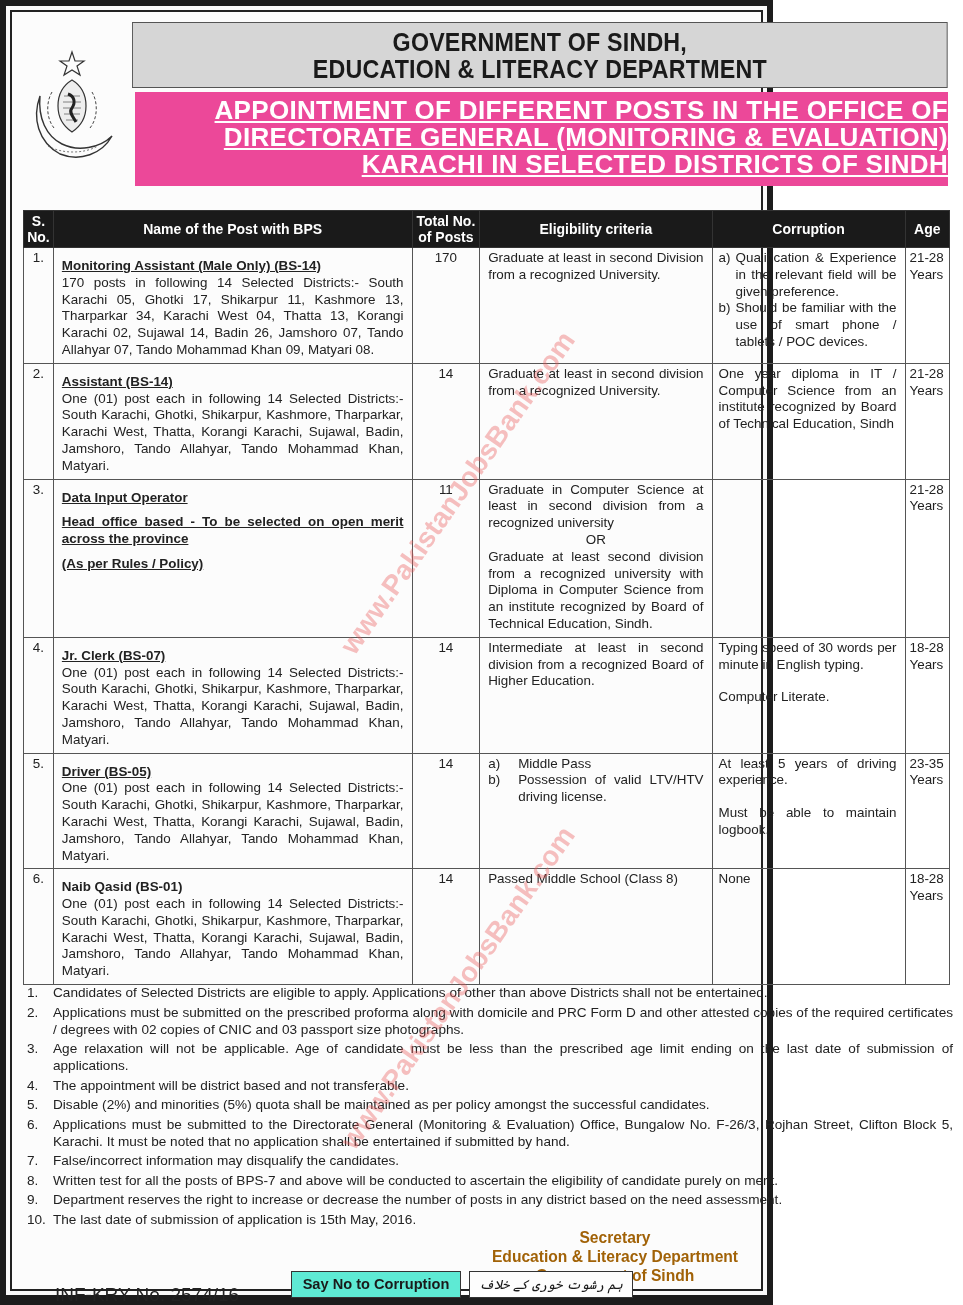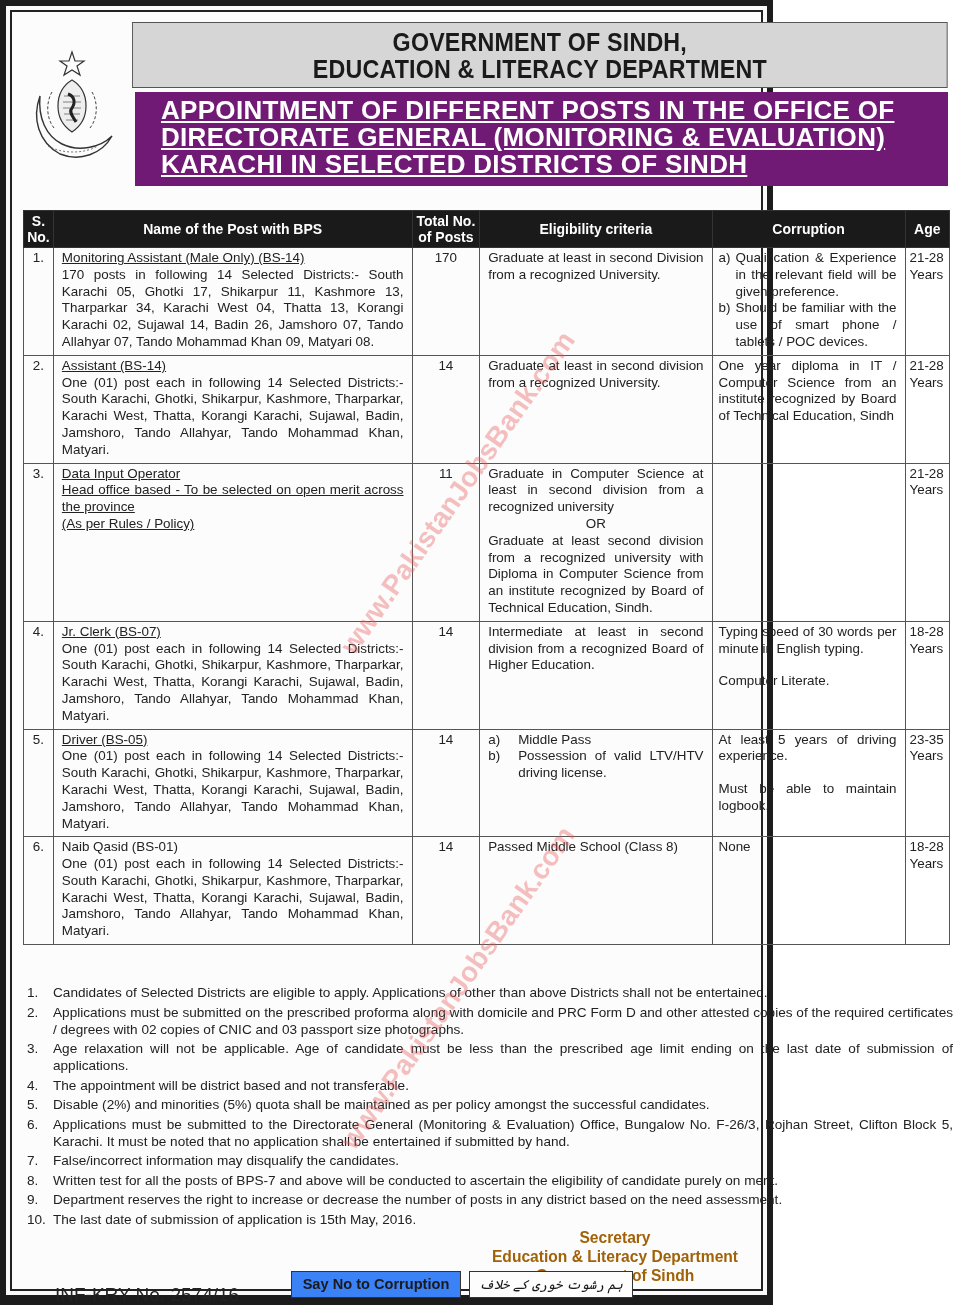--- a/index.html
+++ b/index.html
@@ -3,50 +3,50 @@
   <meta charset="utf-8">
   <style>
     html, body { margin: 0; padding: 0; background: #ffffff; }
     body { width: 963px; height: 1305px; overflow: hidden; position: relative; font-family: "Liberation Sans", sans-serif; color: #1a1a1a; }
     .frame-outer { position: absolute; left: 0; top: 0; width: 773px; height: 1305px; box-sizing: border-box; background: #1c1c1c; padding: 6px 6px 10px 6px; }
     .frame-white { width: 100%; height: 100%; box-sizing: border-box; background: #fafafa; padding: 4px; }
     .frame-inner { position: relative; width: 100%; height: 100%; box-sizing: border-box; border: 2px solid #222; background: #fcfcfc; }
 
     .emblem { position: absolute; left: 14px; top: 38px; width: 92px; height: 112px; }
     .head-grey { position: absolute; left: 120px; top: 10px; width: 816px; height: 66px; box-sizing: border-box; background: #d6d6d6; border: 1px solid #555; text-align: center; font-family: "Liberation Sans", sans-serif; font-weight: bold; font-size: 25px; line-height: 27px; padding-top: 6px; color: #1a1a1a; letter-spacing: 0.2px; transform: scaleX(0.93); transform-origin: left top; width: 877px; }
-    .head-black { position: absolute; left: 123px; top: 80px; width: 813px; height: 94px; box-sizing: border-box; background: #701a75; color: #fff; text-align: left; font-weight: bold; font-size: 26px; line-height: 27px; padding-top: 5px; padding-left: 26px; }
+    .head-black { position: absolute; left: 123px; top: 80px; width: 813px; height: 94px; box-sizing: border-box; background: #ec4899; color: #fff; text-align: right; font-weight: bold; font-size: 26px; line-height: 27px; padding-top: 5px; padding-left: 26px; }
     .head-black div { text-decoration: underline; text-underline-offset: 2px; letter-spacing: 0.3px; }
 
     .intro { position: absolute; left: 11px; top: 176px; font-size: 13.4px; color: #222; }
 
     table.posts { position: absolute; left: 11px; top: 198px; width: 927px; border-collapse: collapse; font-size: 13.4px; line-height: 16.8px; }
     table.posts th { background: #1a1a1a; color: #fff; font-weight: bold; font-size: 14px; line-height: 16px; border: 1px solid #333; padding: 2px 3px; vertical-align: middle; height: 32px; box-sizing: border-box; }
     table.posts td { border: 1px solid #555; vertical-align: top; padding: 2px 8px 4px 8px; color: #222; }
     td.sno { width: 24px; text-align: center; padding-left: 2px !important; padding-right: 2px !important; }
     td.post { width: 338px; text-align: justify; }
     td.total { width: 50px; text-align: center; }
     td.elig { width: 213px; text-align: justify; }
     td.exp { width: 176px; text-align: justify; padding-left: 6px !important; }
     td.age { width: 36px; padding-left: 4px !important; padding-right: 3px !important; }
-    .post-title { font-weight: normal; text-decoration: underline; }
+    .post-title { font-weight: bold; text-decoration: underline; margin-top: 8px; }
     .post-title.plain { text-decoration: none; }
     .or { text-align: center; }
     .li { display: flex; }
     .li .mk { width: 17px; flex: none; }
     .li .mk.wide { width: 30px; }
     .gap { height: 16px; }
 
     ol.terms { position: absolute; left: 11px; top: 972px; width: 930px; margin: 0; padding: 0; list-style: none; font-size: 13.6px; line-height: 17px; color: #222; }
     ol.terms li { display: flex; margin-bottom: 2.5px; }
     ol.terms li .n { width: 30px; flex: none; padding-left: 4px; box-sizing: border-box; }
     ol.terms li .t { flex: 1; text-align: justify; }
 
     .sig { position: absolute; right: 6px; top: 1216px; width: 280px; text-align: center; font-weight: bold; font-size: 15.6px; line-height: 19px; color: #a16207; }
     .inf { position: absolute; left: 5px; top: 1272px; font-size: 19px; color: #222; margin-left: 38px; }
-    .corrupt-box { position: absolute; left: 279px; top: 1259px; width: 170px; height: 27px; box-sizing: border-box; border: 1px solid #333; background: #3b82f6; text-align: center; font-weight: bold; font-size: 14.6px; line-height: 25px; }
+    .corrupt-box { position: absolute; left: 279px; top: 1259px; width: 170px; height: 27px; box-sizing: border-box; border: 1px solid #333; background: #5eead4; text-align: center; font-weight: bold; font-size: 14.6px; line-height: 25px; }
     .urdu-box { position: absolute; left: 457px; top: 1259px; width: 164px; height: 27px; box-sizing: border-box; border: 1px solid #333; background: #fdfdfd; text-align: center; font-size: 13px; line-height: 25px; font-style: italic; direction: rtl; }
 
     .wm { position: absolute; color: rgba(235, 90, 90, 0.38); font-size: 28px; font-weight: bold; transform: rotate(-55deg); transform-origin: left top; white-space: nowrap; pointer-events: none; }
   </style>
 </head>
 <body>
 
 <div class="frame-outer">
   <div class="frame-white">
     <div class="frame-inner">

